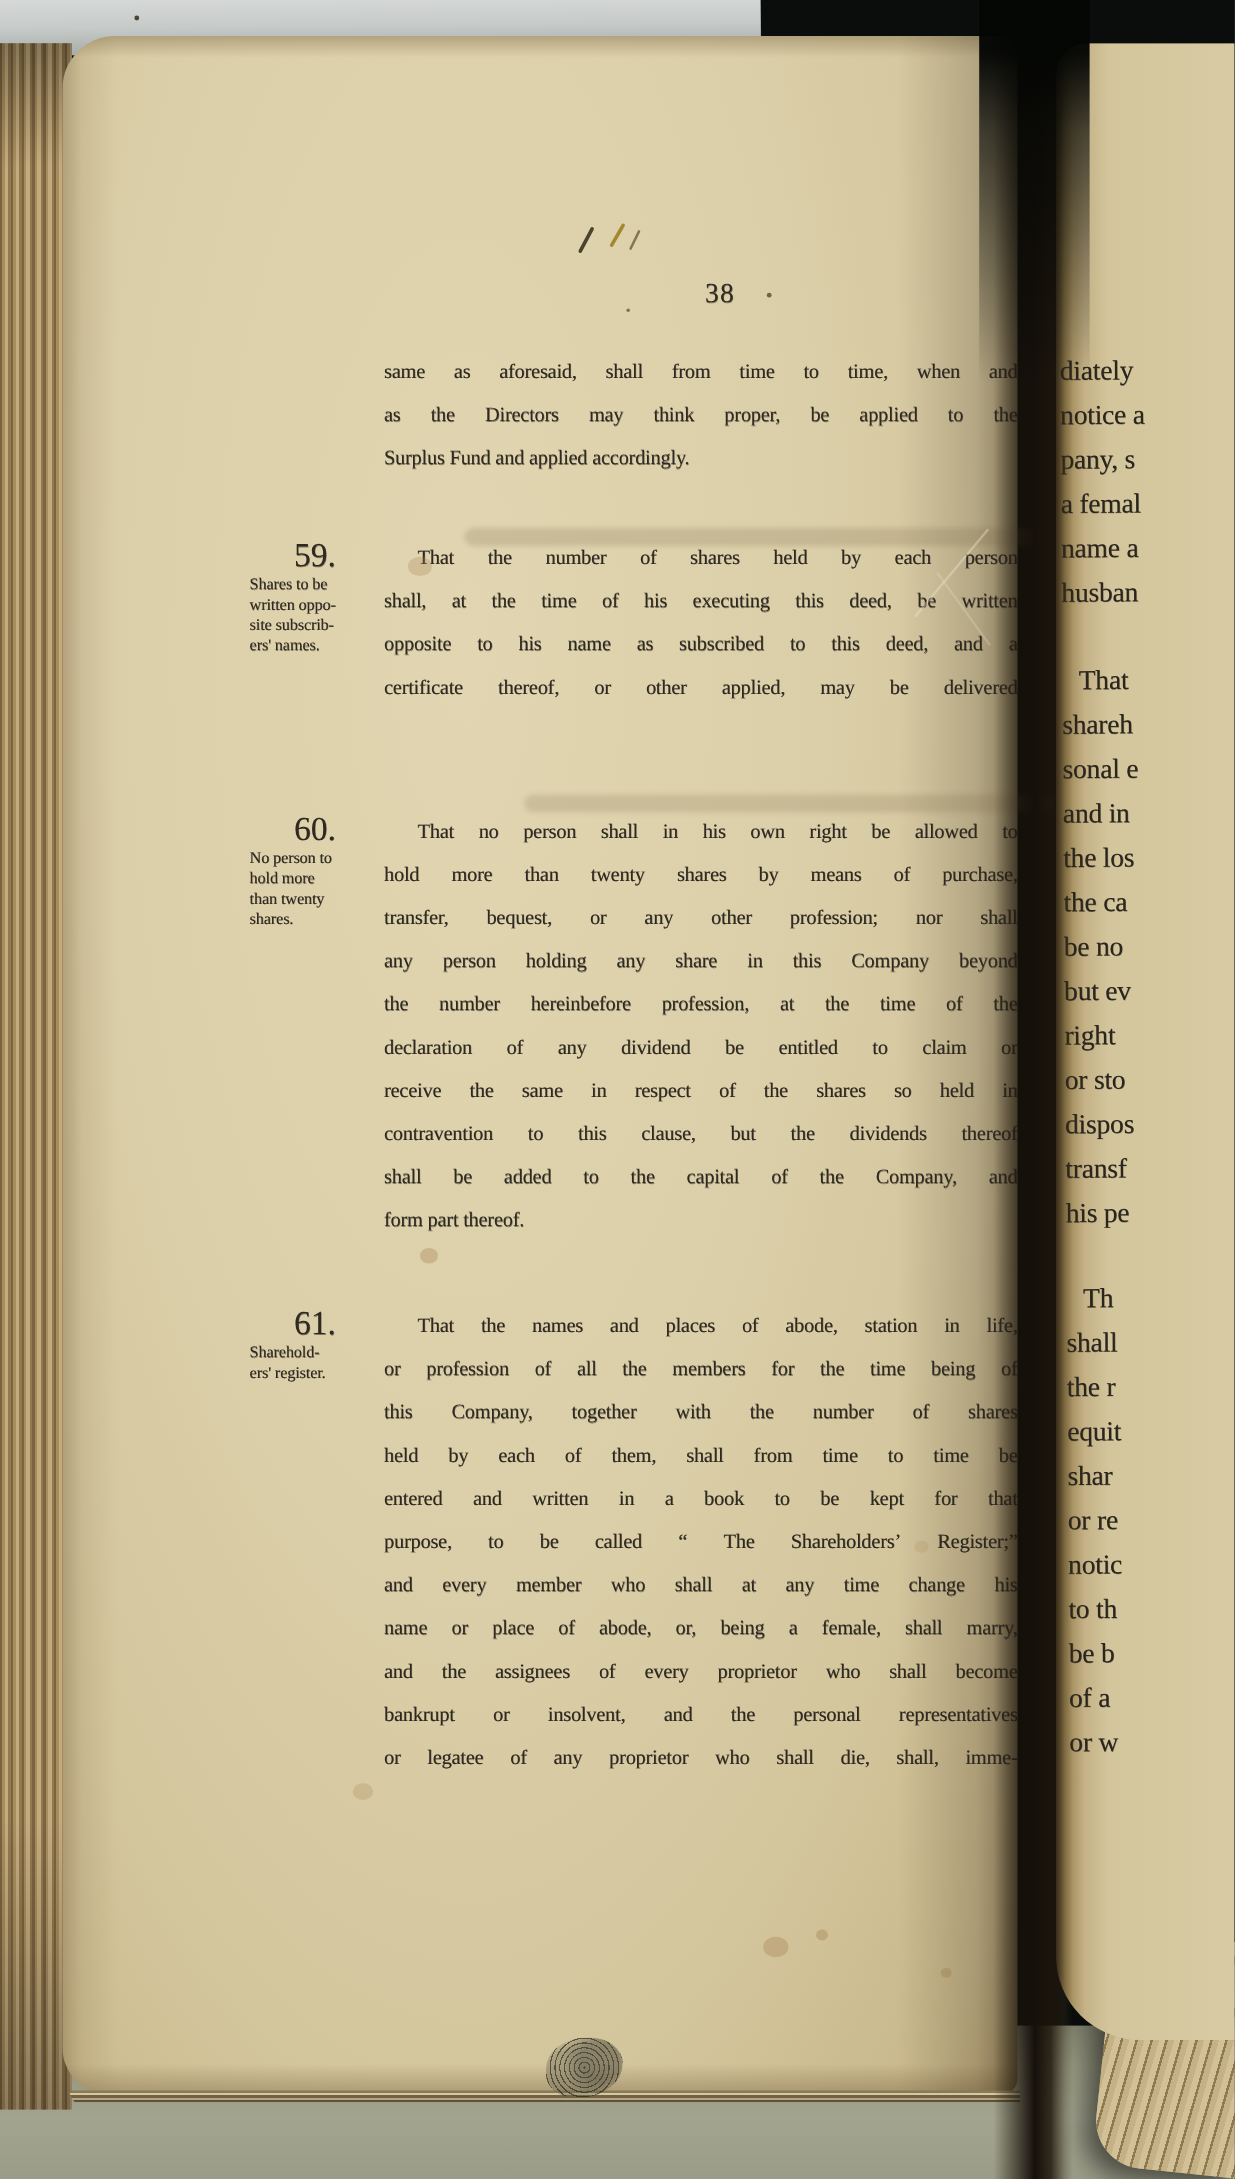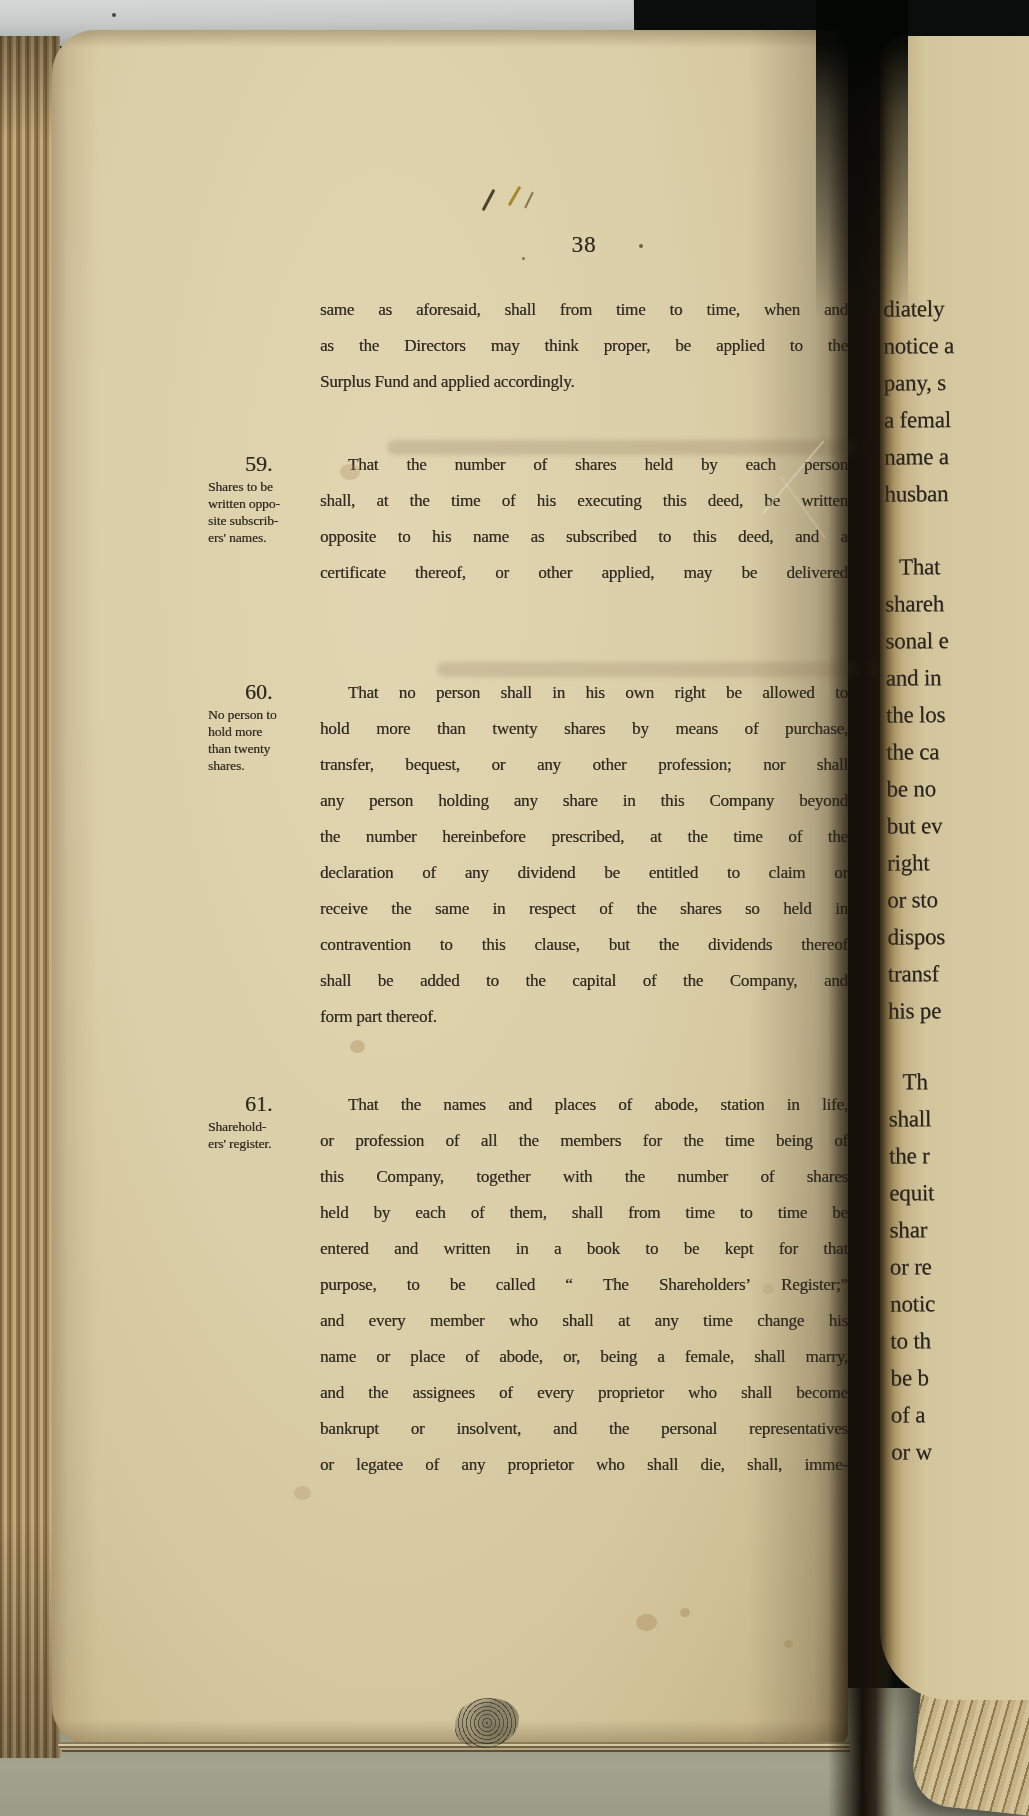--- a/index.html
+++ b/index.html
@@ -47,25 +47,25 @@
 
   
   .gutter-shadow{position:absolute;left:828px;top:0;width:66px;height:1816px;pointer-events:none;
     background:linear-gradient(90deg,rgba(30,22,10,0) 0%,rgba(28,20,10,.45) 22%,#15100a 52%,rgba(30,22,12,.85) 72%,rgba(60,48,28,.28) 90%,rgba(60,48,28,0) 100%);}
   .gutter-top{position:absolute;left:816px;top:0;width:92px;height:320px;pointer-events:none;
     background:linear-gradient(180deg,rgba(4,6,4,.97) 0 44px,rgba(4,6,4,.65) 110px,rgba(4,6,4,0) 100%);}
 
   
   .left-text{position:absolute;inset:0;color:#2f2a21;
     text-shadow:0.4px 0.4px 0 rgba(47,42,33,.55);}
-  .pagenum{position:absolute;left:268px;top:200px;width:528px;height:30px;line-height:30px;
+  .pagenum{position:absolute;left:284px;top:200px;width:528px;height:30px;line-height:30px;
     text-align:center;font-size:23px;letter-spacing:1px;}
   .clause{position:absolute;left:0;width:796px;}
   .p0{top:262px}.p1{top:417px}.p2{top:645px}.p3{top:1057px}
-  .clause-num{position:absolute;left:193px;top:2px;font-size:22px;line-height:30px;}
+  .clause-num{position:absolute;left:193px;top:2px;font-size:28px;line-height:30px;}
   .margin-note{position:absolute;left:156px;top:31px;width:110px;font-size:13.5px;line-height:17px;
     letter-spacing:-0.1px;}
   .clause-body{position:absolute;left:268px;top:0;width:528px;font-size:17px;letter-spacing:-0.2px;}
   .bline{height:36px;line-height:36px;overflow:hidden;white-space:nowrap;}
   .bline.j{display:flex;justify-content:space-between;}
   .bline.ind{padding-left:28px;}
 
   .rp-text{position:absolute;inset:0;color:#2a251d;transform:rotate(-0.4deg);
     text-shadow:0.4px 0.4px 0 rgba(42,37,29,.5);}
   .rp-group{position:absolute;left:7px;width:140px;font-size:23px;letter-spacing:-0.2px;}
@@ -241,21 +241,21 @@
               <span>share</span>
               <span>in</span>
               <span>this</span>
               <span>Company</span>
               <span>beyond</span>
             </div>
             <div class="bline j">
               <span>the</span>
               <span>number</span>
               <span>hereinbefore</span>
-              <span>prescribed,</span>
+              <span>profession,</span>
               <span>at</span>
               <span>the</span>
               <span>time</span>
               <span>of</span>
               <span>the</span>
             </div>
             <div class="bline j">
               <span>declaration</span>
               <span>of</span>
               <span>any</span>

